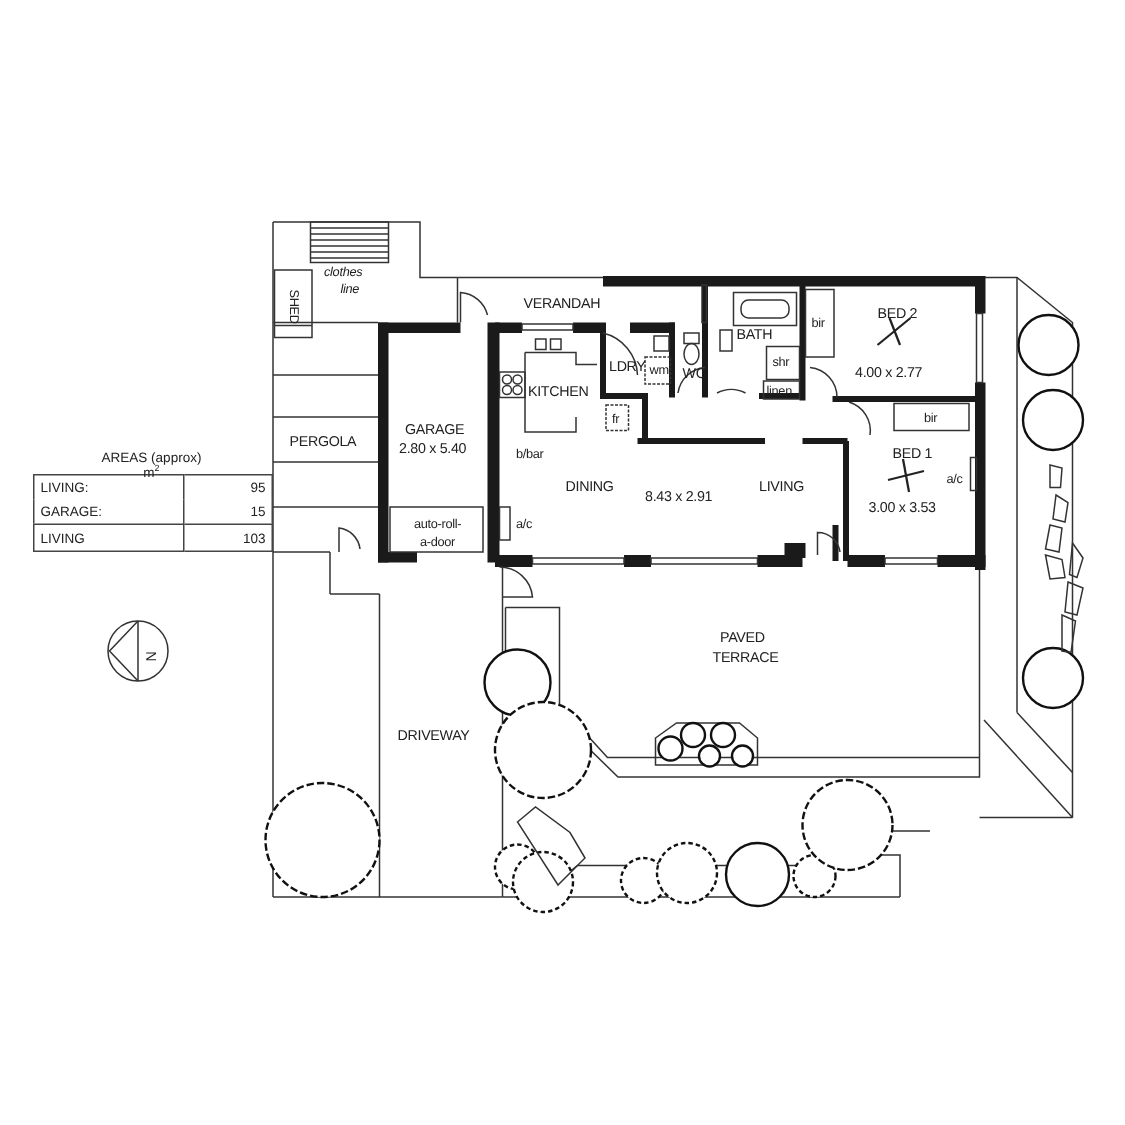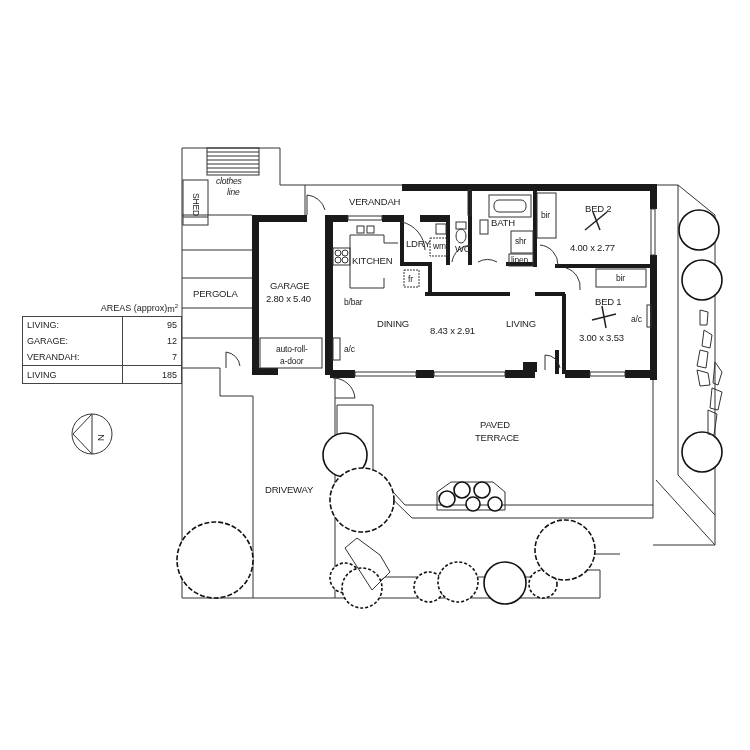--- a/index.html
+++ b/index.html
@@ -5,21 +5,21 @@
   html, body { margin: 0; padding: 0; background: #ffffff; }
   body { width: 750px; height: 750px; overflow: hidden; position: relative; font-family: "Liberation Sans", sans-serif; }
   #plan { position: absolute; left: 0; top: 0; width: 750px; height: 750px; }
   .lbl { font-family: "Liberation Sans", sans-serif; fill: #222; font-size: 9.5px; letter-spacing: -0.2px; }
   .lbl-s { font-size: 8.5px; }
   .lbl-i { font-style: italic; }
   .thin { stroke: #333; stroke-width: 1; fill: none; }
   .wall { fill: #1a1a1a; }
   .tree { stroke: #111; stroke-width: 1.6; fill: #fff; }
   .areas { position: absolute; left: 22px; top: 300px; width: 160px; font-family: "Liberation Sans", sans-serif; color: #222; font-size: 9px; }
-  .areas .hdr { display: flex; justify-content: flex-end; height: 16px; align-items: center; padding: 0 4px 0 2px; }
+  .areas .hdr { display: flex; justify-content: flex-start; height: 16px; align-items: center; padding: 0 4px 0 2px; flex-direction: column; }
   .areas .hdr .unit sup { font-size: 6px; }
   .areas table { width: 100%; border-collapse: collapse; border: 1px solid #444; }
   .areas td { padding: 1px 4px; height: 14px; font-size: 9px; }
   .areas td.v { text-align: right; border-left: 1px solid #444; width: 50px; }
   .areas tr.total td { border-top: 1.5px solid #444; height: 15px; }
 </style>
 </head>
 <body>
 
 <svg id="plan" viewBox="0 0 750 750" xmlns="http://www.w3.org/2000/svg">
@@ -264,25 +264,21 @@
     <span class="unit"><span>m</span><sup>2</sup></span>
   </div>
   <table>
     <tbody>
         <tr>
       <td>LIVING:</td>
       <td class="v">95</td>
     </tr>
     <tr>
       <td>GARAGE:</td>
-      <td class="v">12</td>
-    </tr>
-    <tr>
-      <td>VERANDAH:</td>
-      <td class="v">7</td>
+      <td class="v">15</td>
     </tr>
     <tr class="total">
       <td>LIVING</td>
-      <td class="v">185</td>
+      <td class="v">103</td>
     </tr>
   </tbody>
     </table>
 </div>
 
 </body></html>

